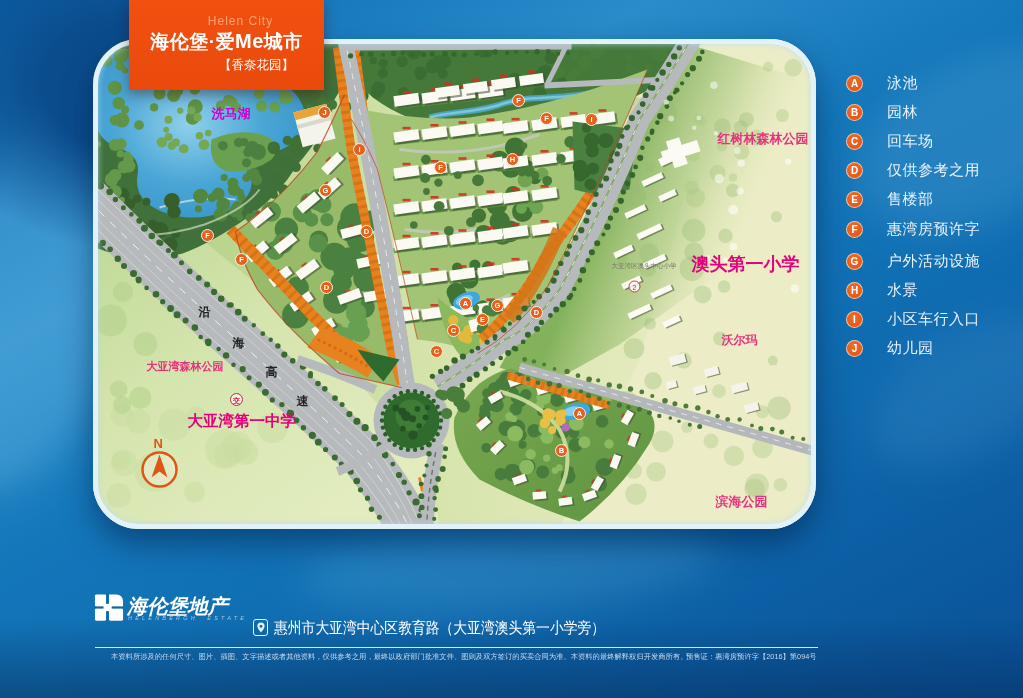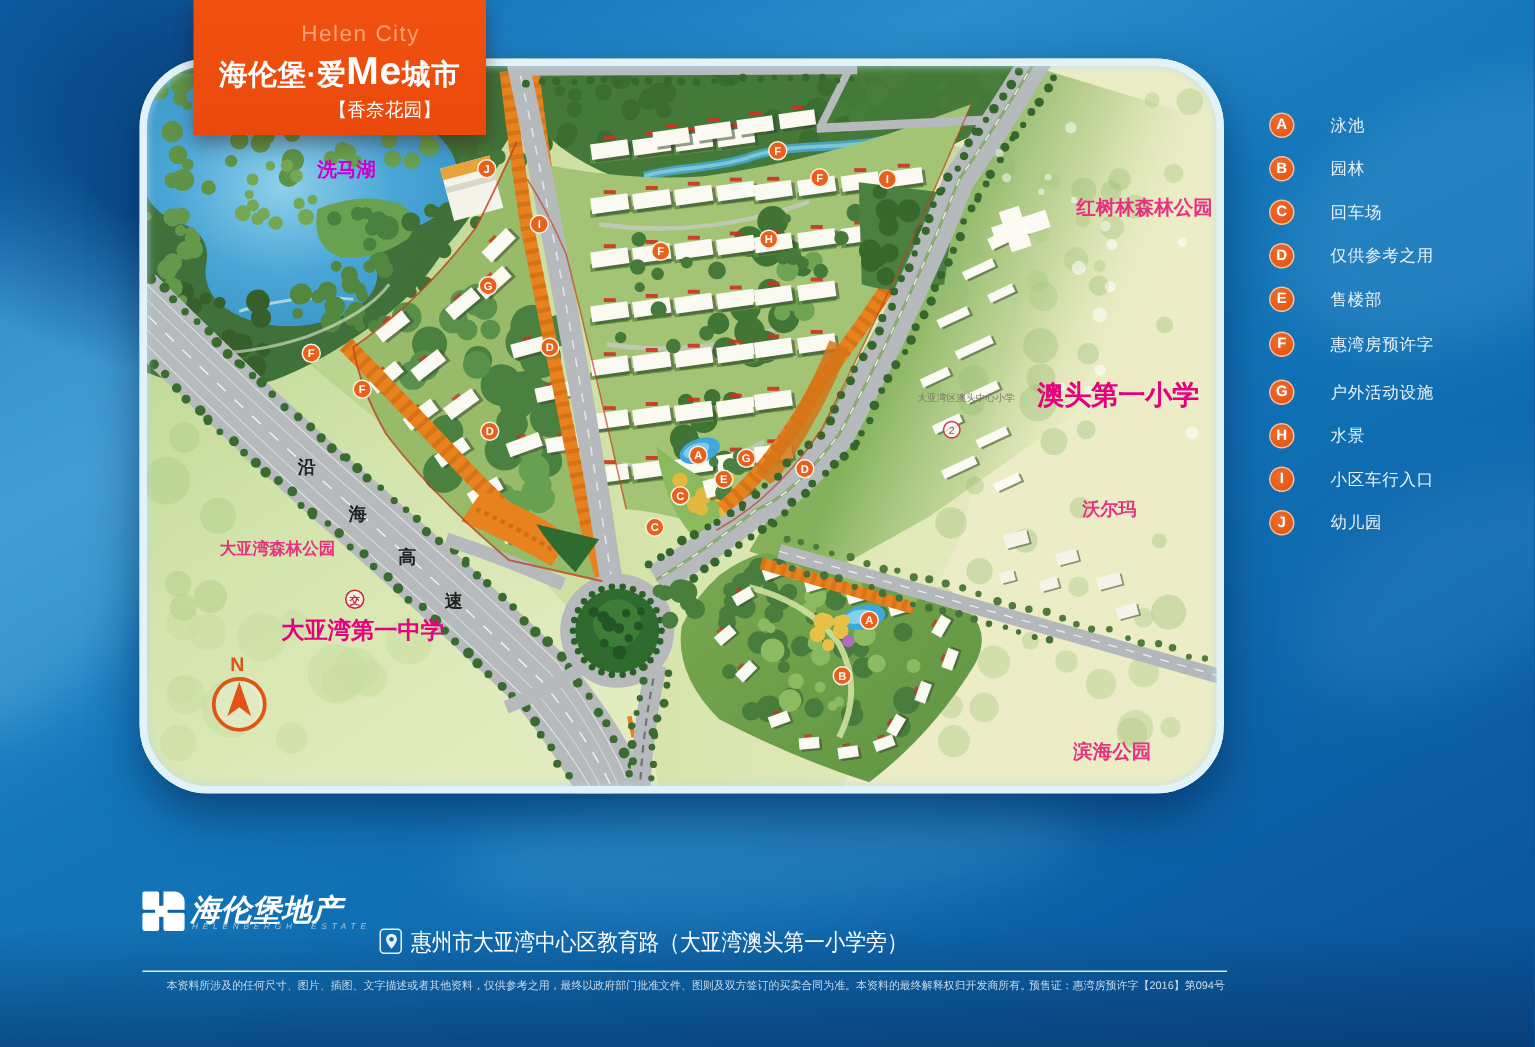--- a/index.html
+++ b/index.html
@@ -5,29 +5,29 @@
 #page{position:relative;width:1023px;height:698px;overflow:hidden;font-family:"Liberation Sans",sans-serif;
 background:linear-gradient(152deg,#0d5ea7 0%,#1a7cbf 16%,#2a8cca 28%,#1477ba 45%,#106fb3 60%,#0d63a8 76%,#0b569c 92%,#0a519a 100%);}
 .streak{position:absolute;border-radius:50%;filter:blur(18px);}
 #map{position:absolute;left:93px;top:39px;width:723px;height:490px;border-radius:46px;overflow:hidden;
 box-shadow:0 14px 30px rgba(2,30,70,0.5);}
 #mapborder{position:absolute;left:93px;top:39px;width:723px;height:490px;border-radius:46px;box-sizing:border-box;
 border:5px solid #e2f2fa;pointer-events:none;box-shadow:inset 0 0 6px rgba(180,220,240,0.8);}
 #map svg{display:block;}
 #banner{position:absolute;left:129px;top:0;width:195px;height:90px;background:linear-gradient(180deg,#f1500f,#e94a0c);
 box-shadow:0 5px 12px rgba(60,10,0,0.4);text-align:center;color:#fff;}
-#banner .en{font-size:15px;color:rgba(255,176,138,0.85);margin-top:14px;letter-spacing:1px;padding-left:28px;}
+#banner .en{font-size:12px;color:rgba(255,176,138,0.85);margin-top:14px;letter-spacing:1px;padding-left:28px;}
 #banner .cn{font-size:19px;font-weight:bold;margin-top:1px;letter-spacing:0.5px;}
-#banner .cn b{font-size:26px;}
+#banner .cn b{font-size:20px;}
 #banner .sub{font-size:12.5px;margin-top:2px;letter-spacing:0px;padding-left:60px;}
 #legend{position:absolute;left:846px;top:74px;color:#e8f2fa;}
 .lrow{position:absolute;left:0;height:18px;display:flex;align-items:center;}
 .lc{width:17px;height:17px;border-radius:50%;background:radial-gradient(circle at 40% 35%,#ef6c2e,#dd520f);border:1px solid rgba(255,225,195,0.75);
 color:#fff;font-size:10px;font-weight:bold;display:flex;align-items:center;justify-content:center;box-sizing:border-box;}
-.lt{margin-left:24px;font-size:11px;letter-spacing:0.5px;white-space:nowrap;}
+.lt{margin-left:24px;font-size:15px;letter-spacing:0.5px;white-space:nowrap;}
 #title{position:absolute;left:95px;top:551px;font-size:39px;font-weight:bold;color:#ffffff;letter-spacing:0px;white-space:nowrap;text-shadow:0 2px 4px rgba(0,30,60,0.35);-webkit-text-stroke:0.7px #fff;}
 #logoblock{position:absolute;left:94px;top:593px;font-style:italic;}
 #cnlogo{position:absolute;left:33px;top:0px;font-size:20px;font-weight:bold;color:#fff;letter-spacing:0.2px;white-space:nowrap;}
 #enlogo{position:absolute;left:34px;top:22px;font-size:5.5px;color:#a9c6de;letter-spacing:3.2px;white-space:nowrap;}
 #addr{position:absolute;left:274px;top:618px;font-size:15.5px;color:#fff;white-space:nowrap;transform:scaleX(0.89);transform-origin:0 0;}
 #pin{position:absolute;left:253px;top:619px;width:15px;height:17px;border:1.3px solid #e8f2fa;border-radius:3px;box-sizing:border-box;}
 #sep{position:absolute;left:95px;top:647px;width:723px;height:1px;background:rgba(255,255,255,0.85);}
 #fine{position:absolute;left:95px;top:652px;font-size:7.3px;color:#c9dbea;white-space:nowrap;letter-spacing:0;margin-left:16px;}
 #fine2{position:absolute;left:686px;top:652px;font-size:7.3px;color:#c9dbea;white-space:nowrap;text-align:center;}
 </style></head>

